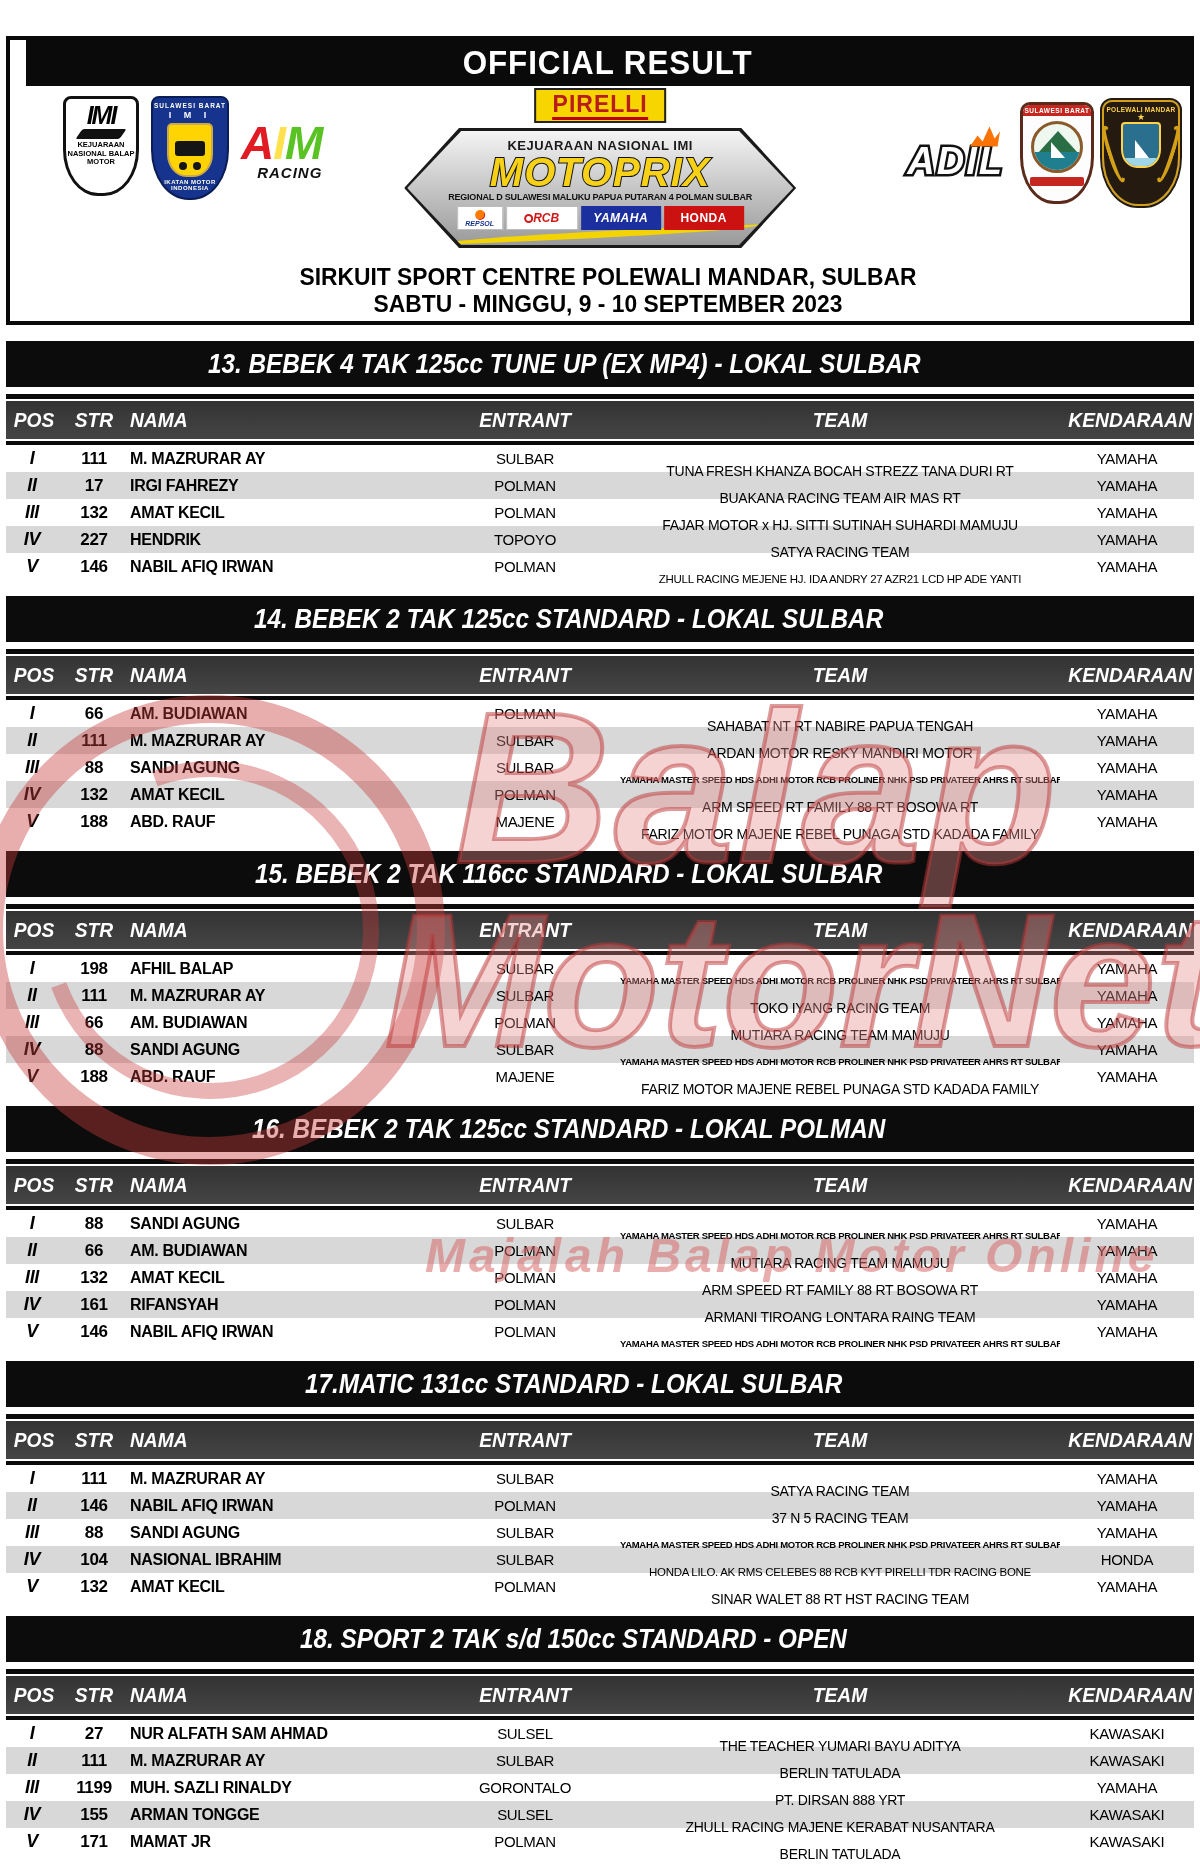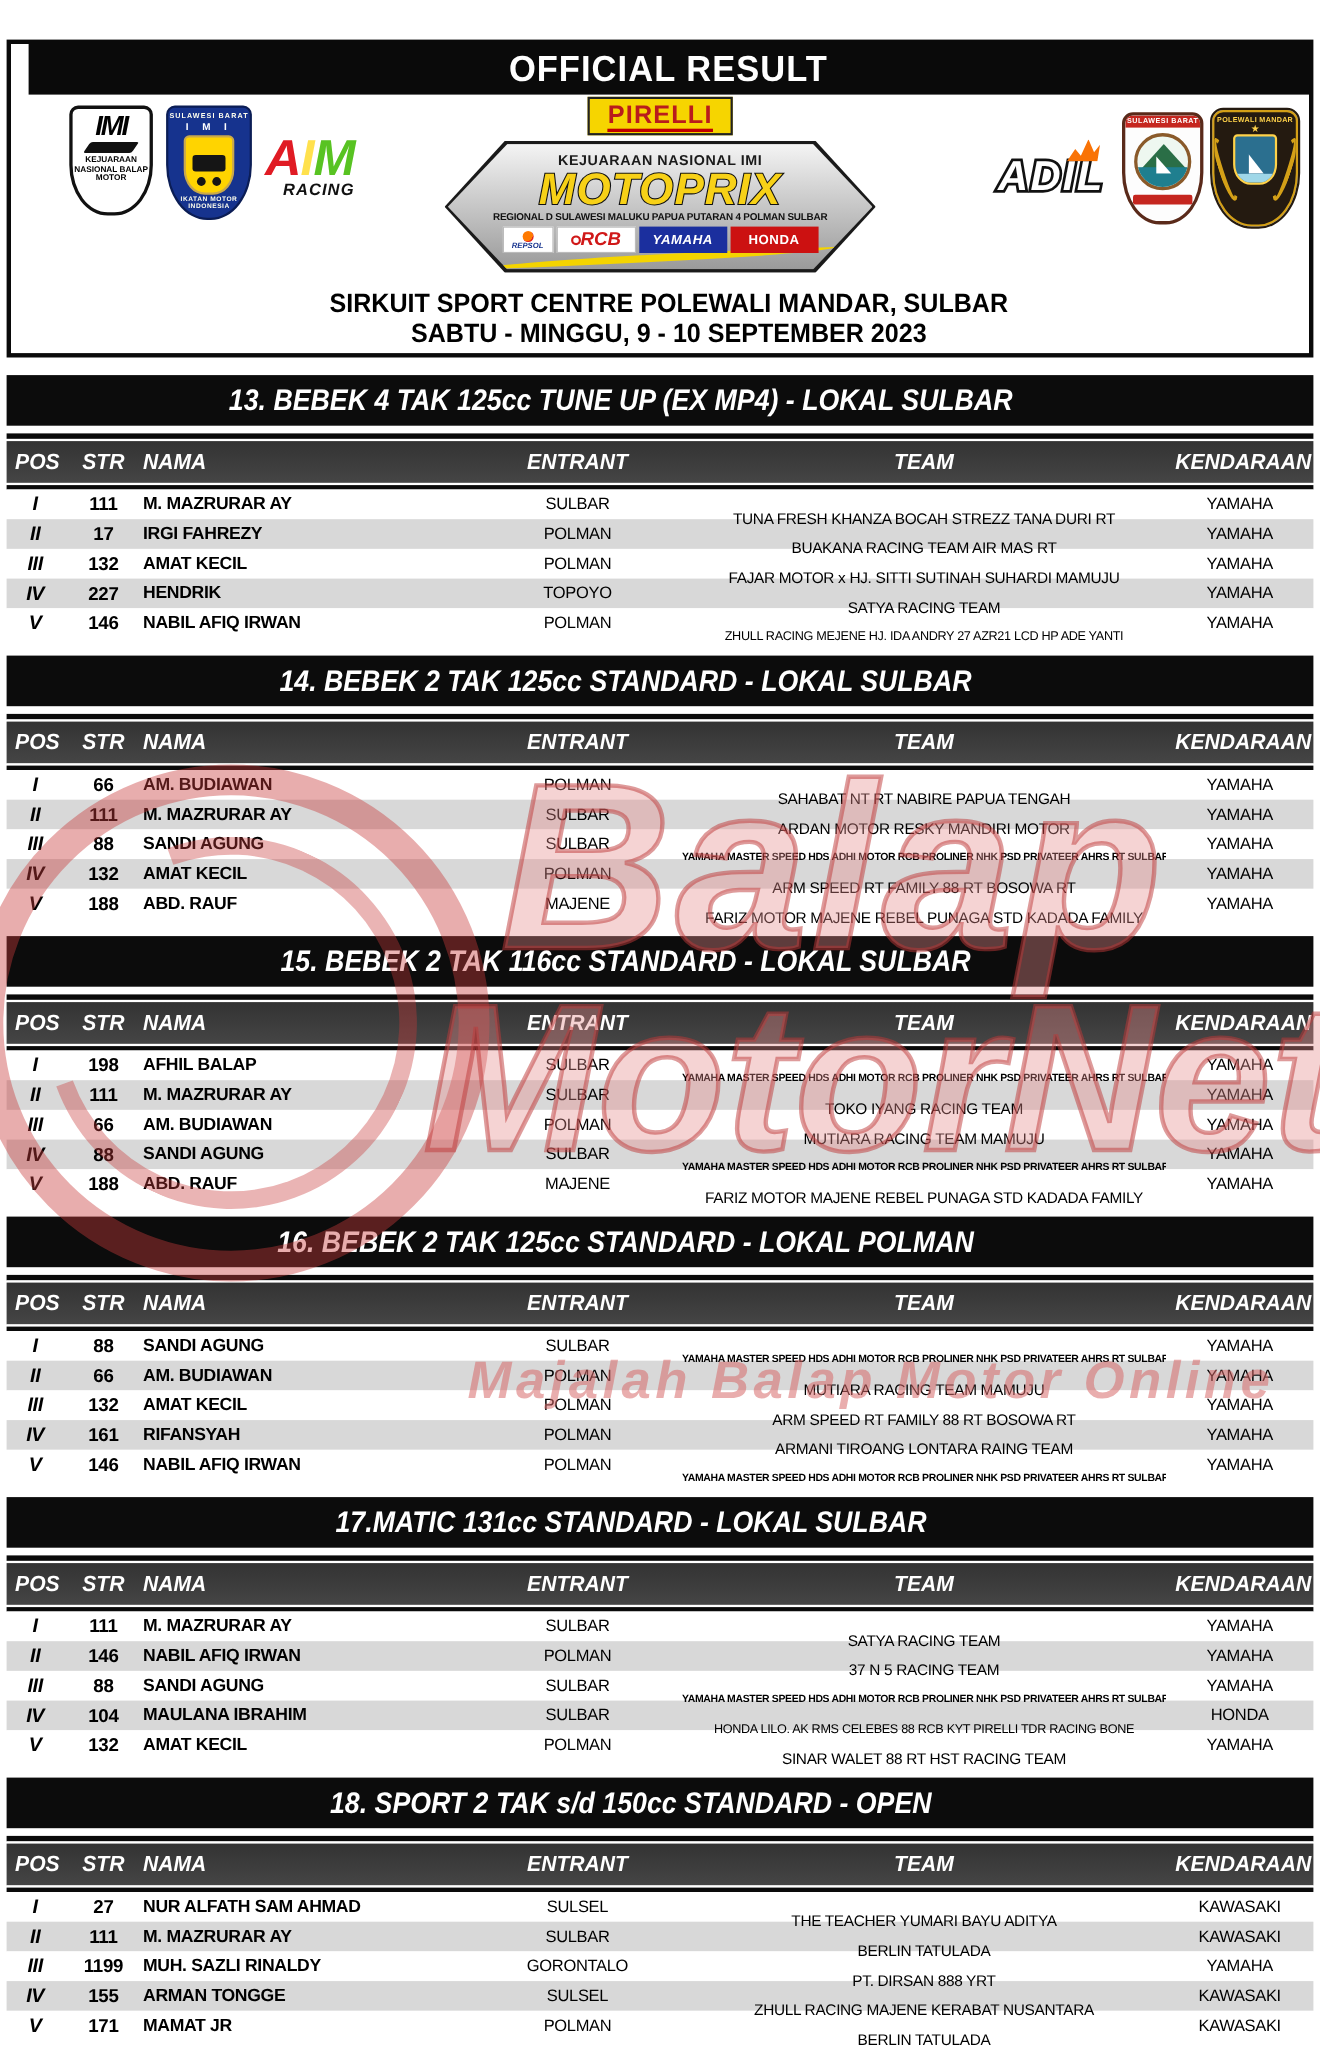--- a/index.html
+++ b/index.html
@@ -77,21 +77,21 @@
     background:linear-gradient(180deg,#f4f4f4 0%,#cfcfcf 40%,#9a9a9a 100%); }
   .hex-inner .kej { font-size:13px; font-weight:900; color:#1a1a1a; margin-top:7px; letter-spacing:0.5px; }
   .hex-inner .mptx { font-size:40px; line-height:38px; font-weight:900; font-style:italic; letter-spacing:1px;
     color:#f7d117; -webkit-text-stroke:2px #111; paint-order:stroke fill; }
   .hex-inner .reg { font-size:9px; font-weight:bold; color:#111; margin-top:1px; letter-spacing:-0.2px; }
   .sponsor-row { display:flex; justify-content:center; gap:3px; margin-top:4px; position:relative; z-index:2; }
   .sp { height:24px; display:flex; align-items:center; justify-content:center; font-weight:900; }
   .sp-repsol { width:46px; background:#fff; border:1px solid #bbb; flex-direction:column; }
   .sp-repsol .dot { width:10px; height:10px; border-radius:50%; background:radial-gradient(circle at 40% 40%, #ff7a00 60%, #e02020 61%); }
   .sp-repsol .sptxt { font-size:7px; color:#16338e; font-style:italic; }
-  .sp-rcb { width:72px; background:#fff; border:1px solid #bbb; color:#d01818; font-size:17px; font-style:italic; gap:0; }
+  .sp-rcb { width:72px; background:#fff; border:1px solid #bbb; color:#d01818; font-size:12px; font-style:italic; gap:0; }
   .sp-rcb .rc-dot { width:9px; height:9px; border-radius:50%; border:2.5px solid #d01818; }
   .sp-yamaha { width:80px; background:#1b2f9e; color:#fff; font-size:12px; font-style:italic; letter-spacing:0.5px; }
   .sp-honda { width:80px; background:#cc1111; color:#fff; font-size:12px; letter-spacing:0.5px; }
   .swoosh { position:absolute; bottom:6px; left:9%; width:82%; height:9px; background:#f4d400; border-radius:100% 0 100% 0; transform:rotate(-2deg); z-index:1; }
 
   .venue { position:absolute; bottom:4px; left:0; width:100%; text-align:center; font-weight:bold; }
   .venue div { font-size:24px; transform:scaleX(0.95); letter-spacing:0; line-height:27px; }
 
   
   .sections { margin:0 6px; }
@@ -519,21 +519,21 @@
               <div class="td c0">III</div>
               <div class="td c1">88</div>
               <div class="td c2">SANDI AGUNG</div>
               <div class="td c3">SULBAR</div>
               <div class="td c4 tiny">YAMAHA MASTER SPEED HDS ADHI MOTOR RCB PROLINER NHK PSD PRIVATEER AHRS RT SULBAR</div>
               <div class="td c5">YAMAHA</div>
             </div>
             <div class="tr grid alt">
               <div class="td c0">IV</div>
               <div class="td c1">104</div>
-              <div class="td c2">MAULANA IBRAHIM</div>
+              <div class="td c2">NASIONAL IBRAHIM</div>
               <div class="td c3">SULBAR</div>
               <div class="td c4 small">HONDA LILO. AK RMS CELEBES 88 RCB KYT PIRELLI TDR RACING BONE</div>
               <div class="td c5">HONDA</div>
             </div>
             <div class="tr grid">
               <div class="td c0">V</div>
               <div class="td c1">132</div>
               <div class="td c2">AMAT KECIL</div>
               <div class="td c3">POLMAN</div>
               <div class="td c4">SINAR WALET 88 RT HST RACING TEAM</div>

